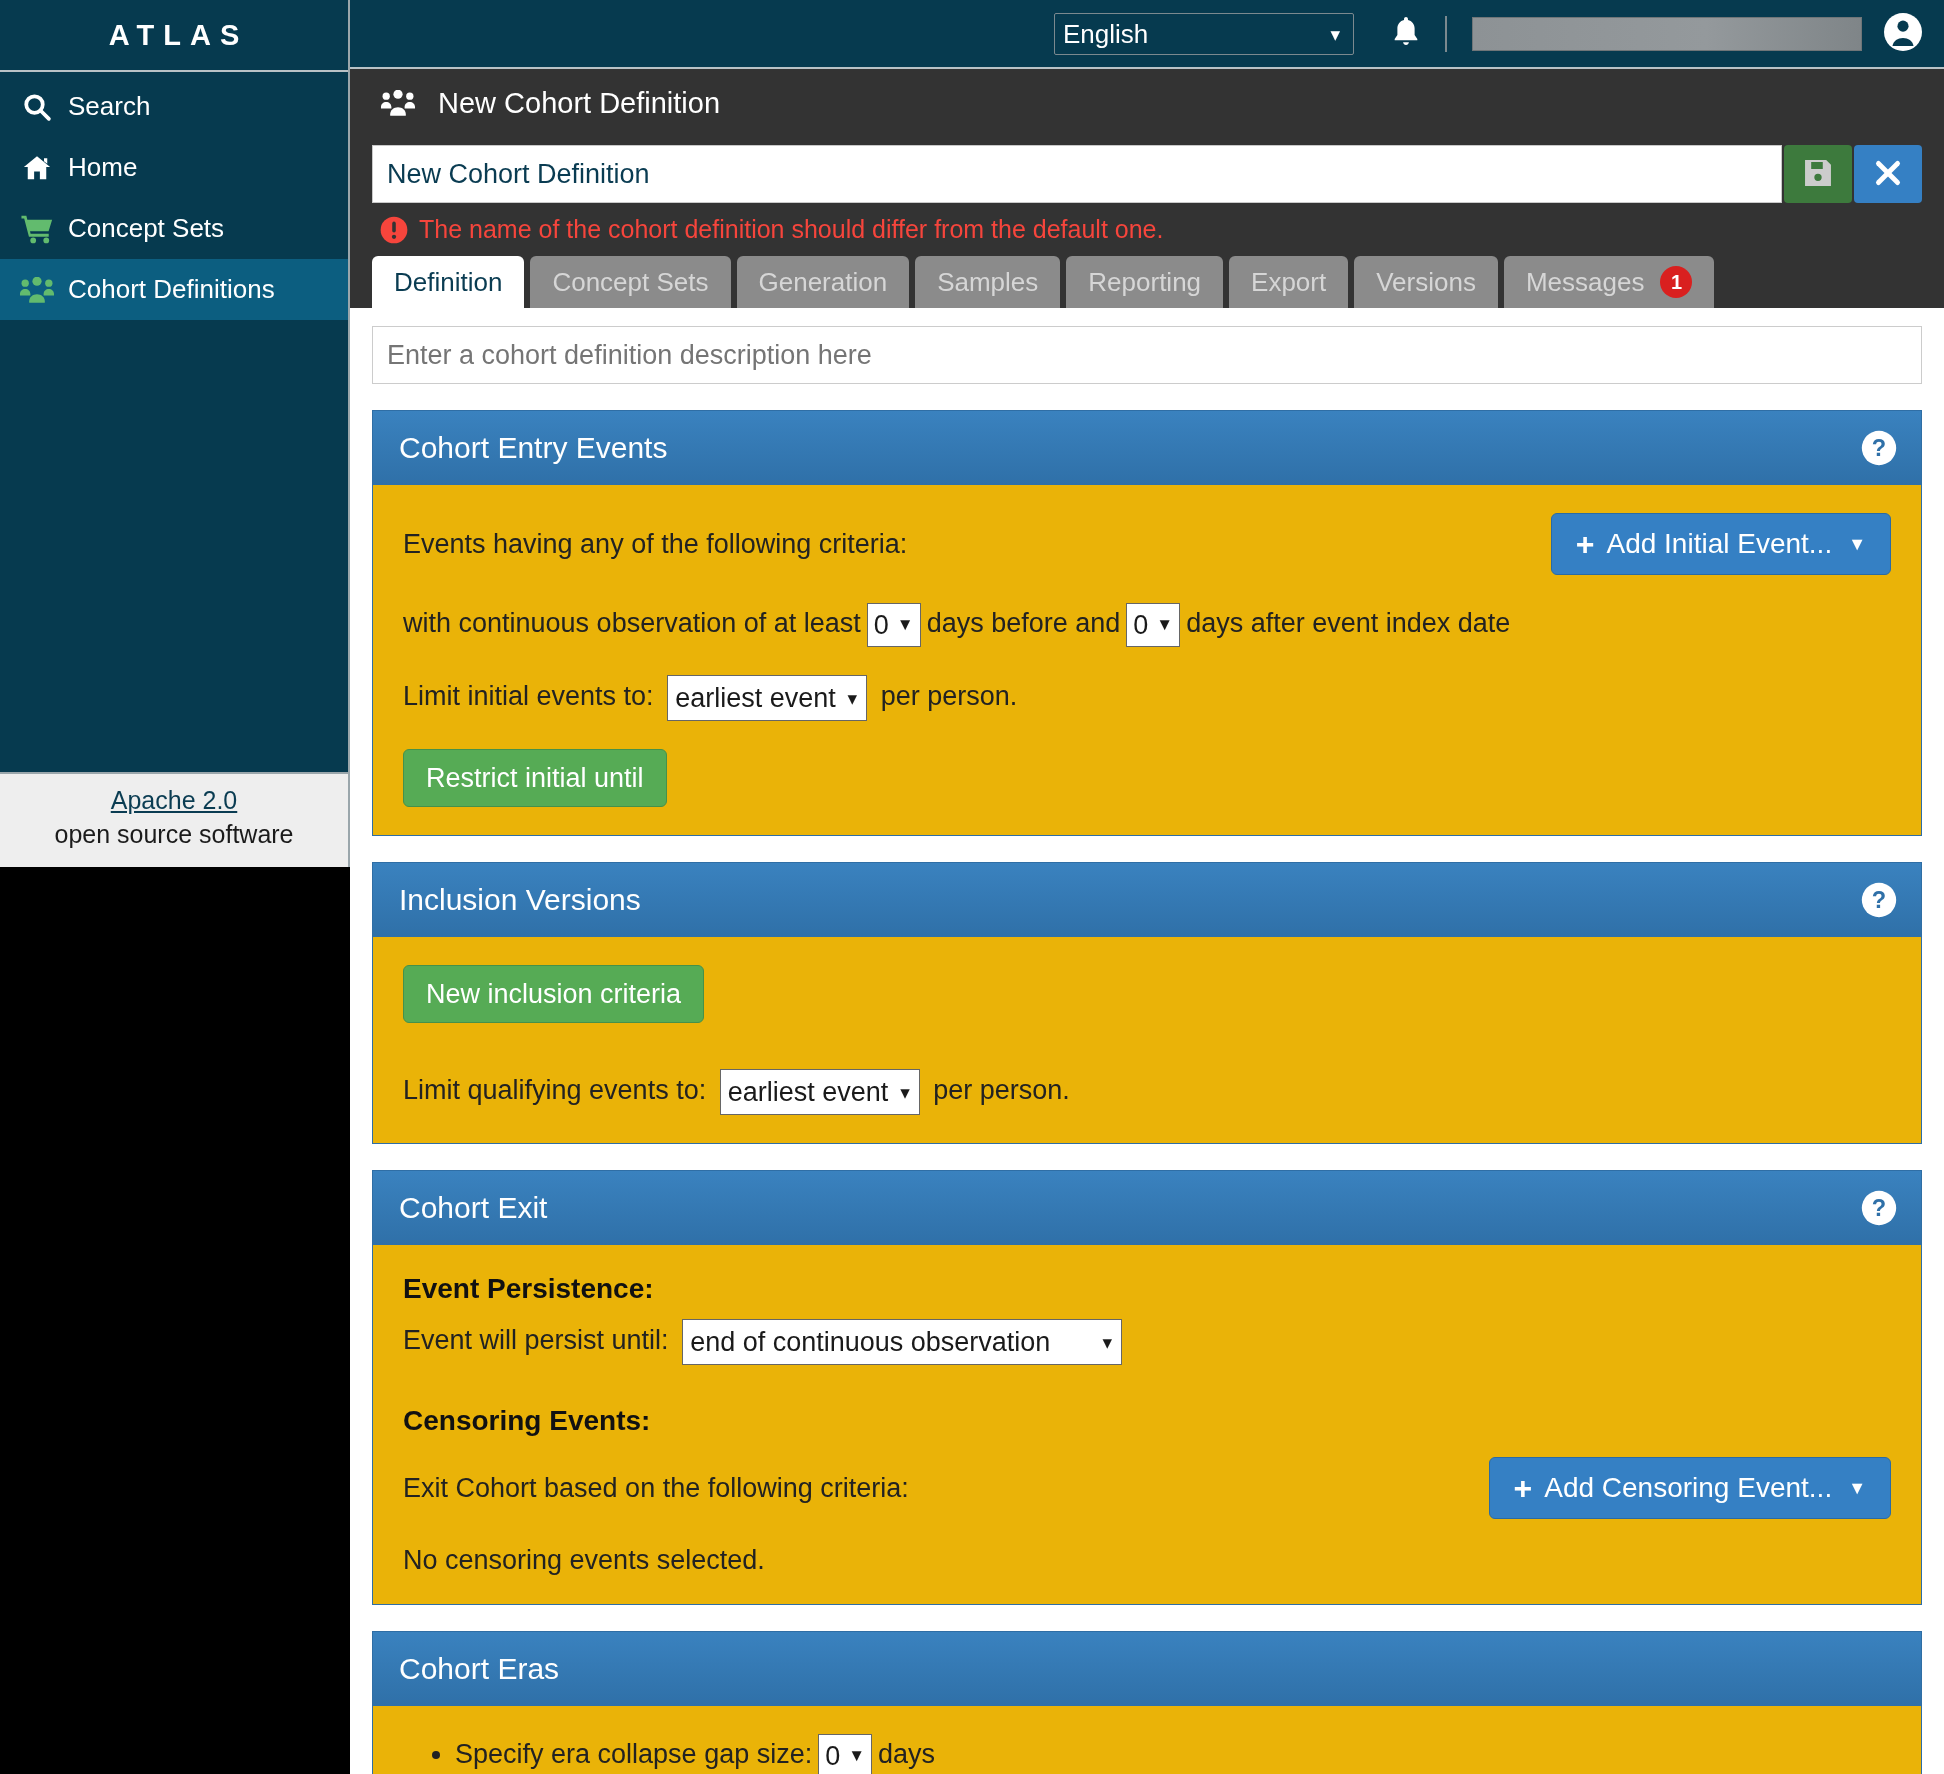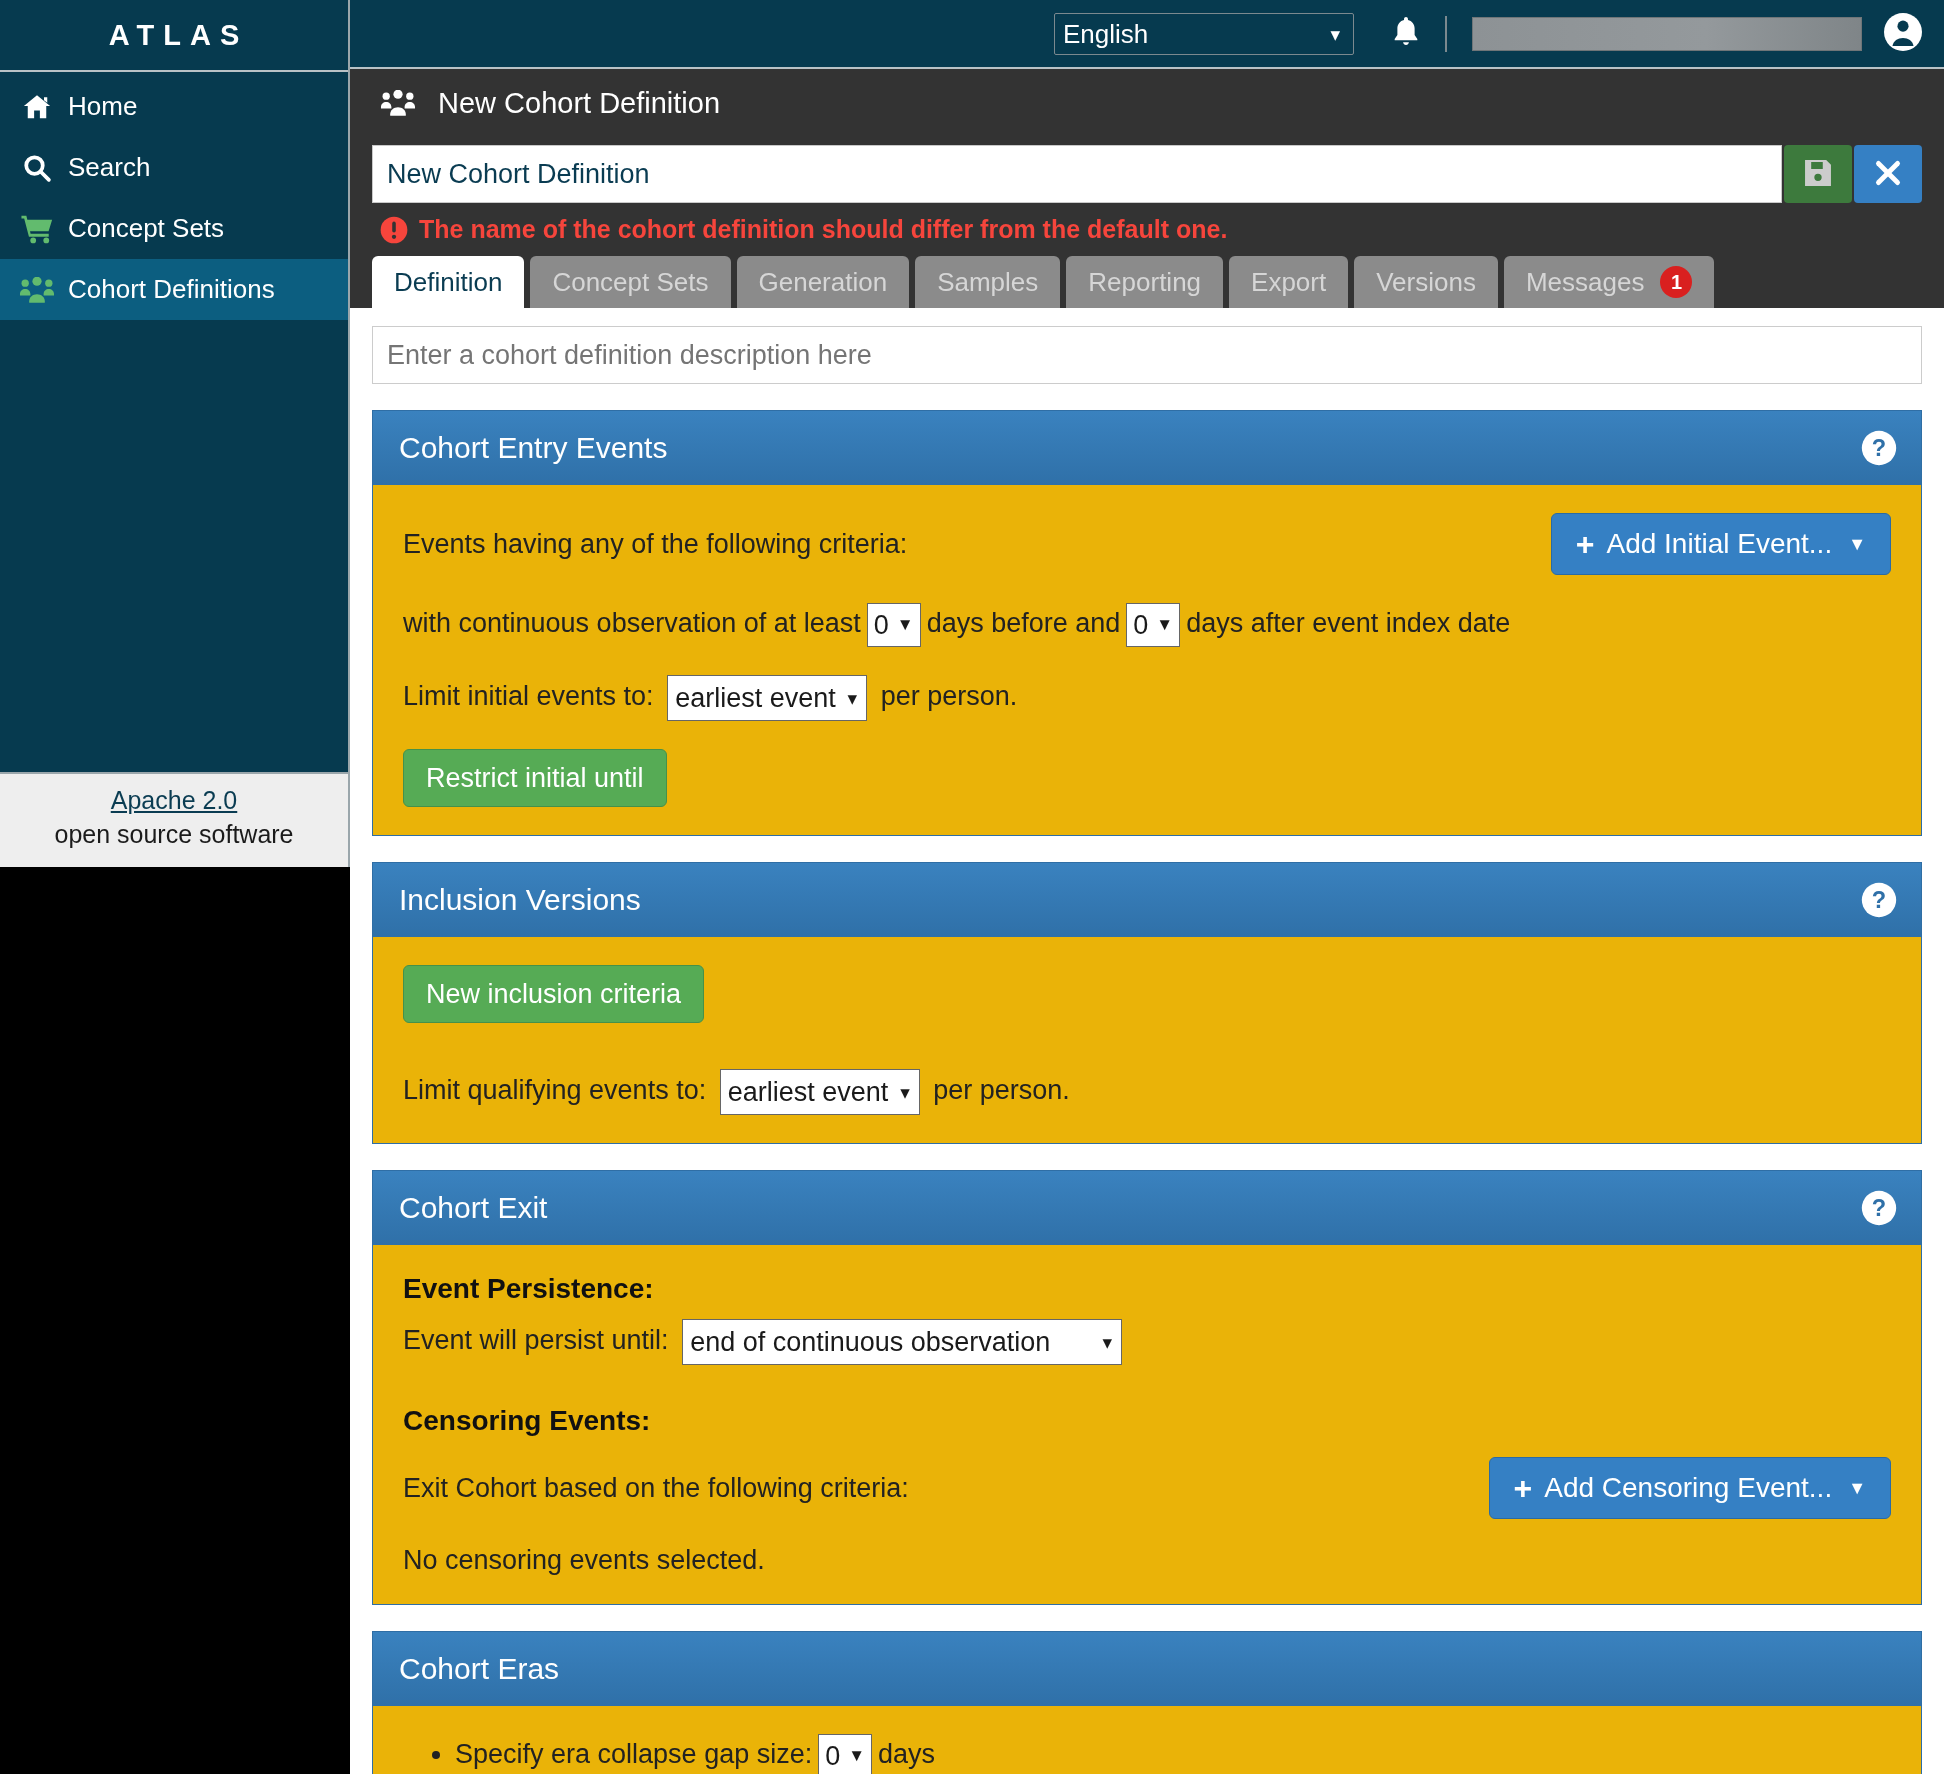--- a/index.html
+++ b/index.html
@@ -199,21 +199,20 @@
   .btn-close { background: #3580c4; }
   .error-row {
     display: flex;
     align-items: center;
     padding: 12px 0 10px 30px;
   }
   .error-icon { margin-right: 11px; display:flex; }
   .error-text {
     color: #f6453c;
     font-size: 25px;
-    font-weight: bold;
   }
 
   
   .tabs {
     display: flex;
     align-items: flex-end;
     padding-left: 22px;
     padding-top: 2px;
   }
   .tab {
@@ -386,35 +385,35 @@
 
   <aside class="sidebar">
     <div class="sidebar-top">
       <div class="brand">
         <span class="brand-text">ATLAS</span>
       </div>
       <nav class="nav">
 
         <div class="nav-item">
           <span class="nav-icon">
-            <svg width="32" height="30" viewBox="0 0 24 24" fill="#ffffff">
-                <path d="M12 2.6 1.5 11.2h3.1V21h5.1v-6.2h4.6V21h5.1v-9.8h3.1L12 2.6zm5.6 1.6v2.3l2.6 2.1V4.2h-2.6z"></path>
-              </svg>
-          </span>
-          <span class="nav-label">Home</span>
-        </div>
-
-        <div class="nav-item">
-          <span class="nav-icon">
             <svg width="30" height="30" viewBox="0 0 24 24" fill="none" stroke="#ffffff" stroke-width="3">
                 <circle cx="10" cy="10" r="6.6"></circle>
                 <line x1="15" y1="15" x2="21.5" y2="21.5" stroke-linecap="round"></line>
               </svg>
           </span>
           <span class="nav-label">Search</span>
+        </div>
+
+        <div class="nav-item">
+          <span class="nav-icon">
+            <svg width="32" height="30" viewBox="0 0 24 24" fill="#ffffff">
+                <path d="M12 2.6 1.5 11.2h3.1V21h5.1v-6.2h4.6V21h5.1v-9.8h3.1L12 2.6zm5.6 1.6v2.3l2.6 2.1V4.2h-2.6z"></path>
+              </svg>
+          </span>
+          <span class="nav-label">Home</span>
         </div>
 
         <div class="nav-item">
           <span class="nav-icon">
             <svg width="34" height="30" viewBox="0 0 24 22" fill="#62bb6e">
                 <path d="M0.6 1.2h3.6l.7 3h18.2l-2.6 8.4H6.9l.4 1.9h13.3v2.1H6.1L2.6 3.3H0.6z"></path>
                 <circle cx="9.2" cy="19.4" r="2.1"></circle>
                 <circle cx="18.8" cy="19.4" r="2.1"></circle>
               </svg>
           </span>

